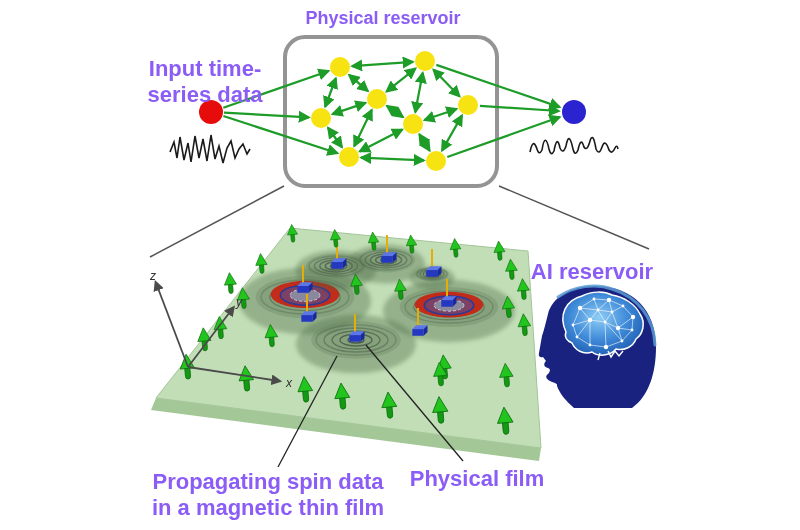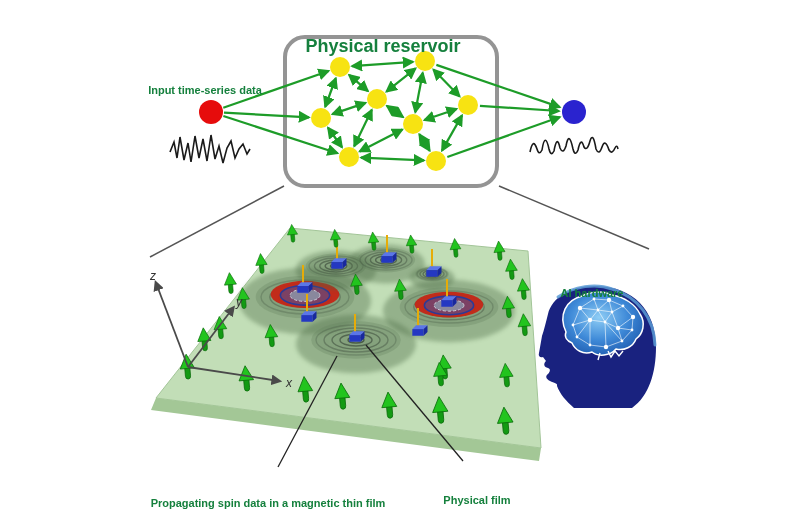--- a/index.html
+++ b/index.html
@@ -1,29 +1,29 @@
 <!DOCTYPE html>
 <html><head>
 <meta charset="utf-8">
 <style>
   html,body{margin:0;padding:0;background:#fff;}
   #scene{position:relative;width:800px;height:530px;background:#fff;overflow:hidden;
          font-family:"Liberation Sans",sans-serif;}
   #art{position:absolute;left:0;top:0;z-index:1;}
-  .lbl{position:absolute;z-index:2;font-weight:bold;color:#15803d;text-align:center;line-height:1.18;margin-top:28px;}
+  .lbl{position:absolute;z-index:2;font-weight:bold;color:#8b5cf6;text-align:center;line-height:1.18;}
   .t18{font-size:18px;}
-  .t17{font-size:11px;}
+  .t17{font-size:22px;}
 </style>
 </head>
 <body>
 <div id="scene">
 
 <div class="lbl t18" style="left:283px;top:8px;width:200px;">Physical reservoir</div>
 <div class="lbl t17" style="left:125px;top:56px;width:160px;">Input time-series data</div>
-<div class="lbl t17" style="left:517px;top:259px;width:150px;">AI hardware</div>
+<div class="lbl t17" style="left:517px;top:259px;width:150px;">AI reservoir</div>
 <div class="lbl t17" style="left:142px;top:469px;width:252px;">Propagating spin data in a magnetic thin film</div>
 <div class="lbl t17" style="left:397px;top:466px;width:160px;">Physical film</div>
 
 <svg id="art" width="800" height="530">
   <defs>
     <marker id="ah" viewBox="0 0 10 10" refX="8.5" refY="5" markerWidth="5.5" markerHeight="5.5" orient="auto-start-reverse">
       <path d="M0,0 L10,5 L0,10 Z" fill="#1d9c28"></path>
     </marker>
     <marker id="ahd" viewBox="0 0 10 10" refX="7" refY="5" markerWidth="6" markerHeight="6" orient="auto">
       <path d="M0,0 L10,5 L0,10 Z" fill="#4a4a4a"></path>

